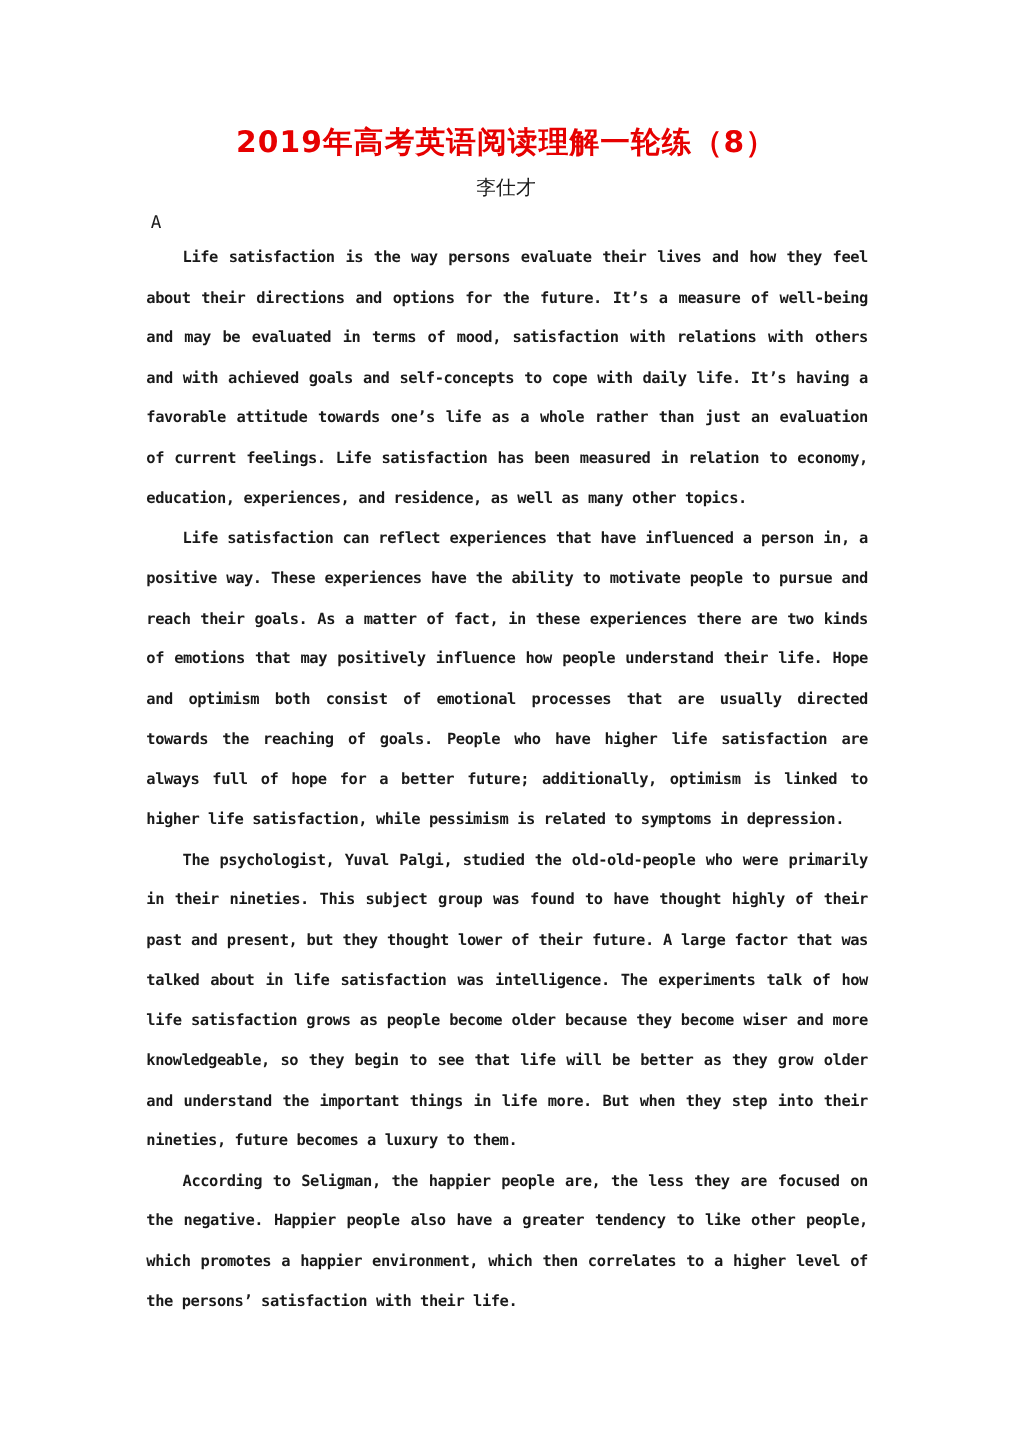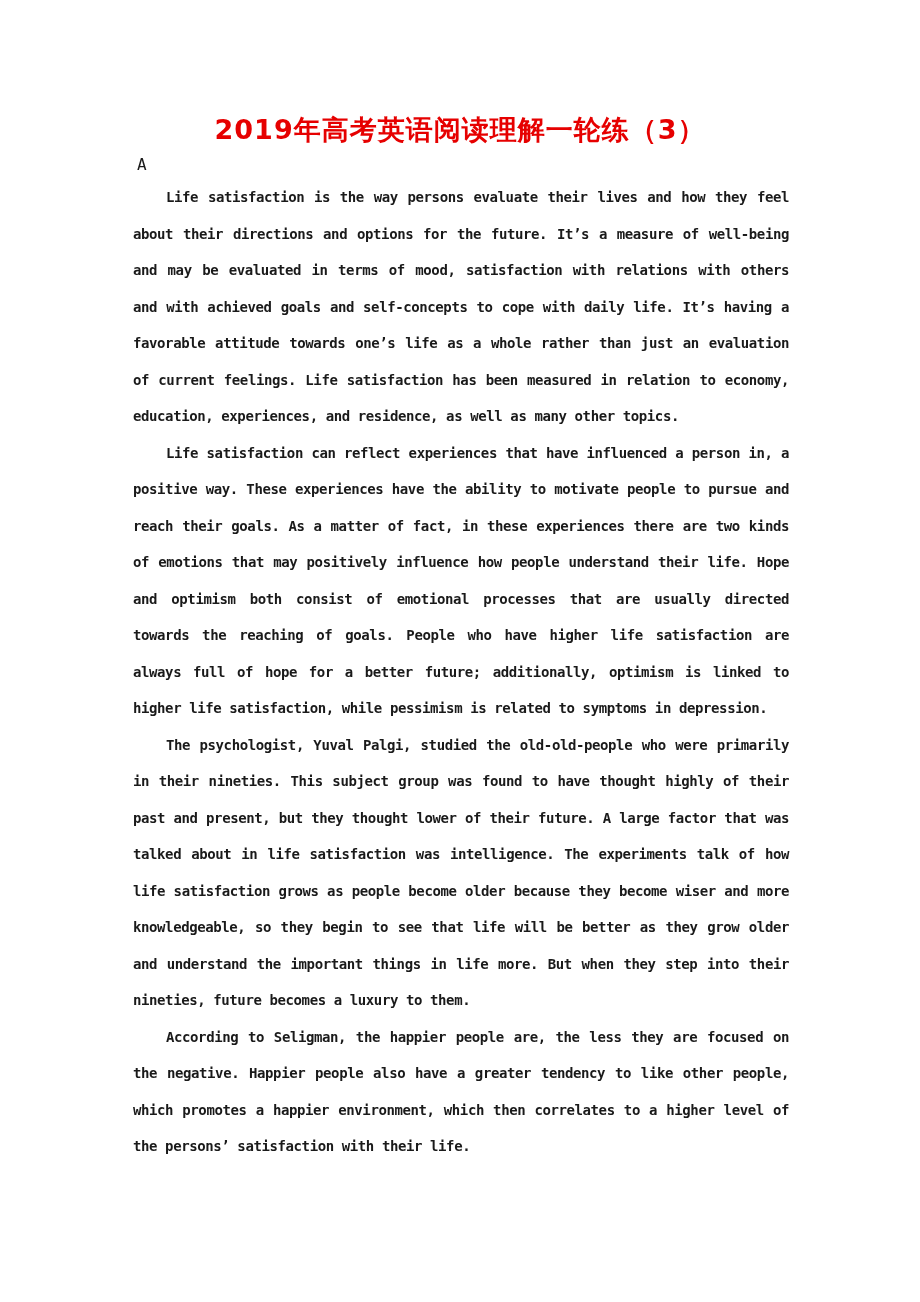--- a/index.html
+++ b/index.html
@@ -54,22 +54,23 @@
     line-height: 36.5px;
     text-align: justify;
     text-indent: 33px;
     color: #1a1a1a;
   }
 </style>
 </head>
 <body>
 
 <div class="page">
-  <div class="doc-title" style="color: rgb(230, 0, 0);">2019年高考英语阅读理解一轮练（3）</div>
+  <div class="doc-title" style="color: rgb(230, 0, 0);">2019年高考英语阅读理解一轮练（8）</div>
 
+  <div class="byline">李仕才</div>
 
   <div class="section-label">A</div>
 
   <div class="body-text">
     <p class="para">Life satisfaction is the way persons evaluate their lives and how they feel about their directions and options for the future. It’s a measure of well-being and may be evaluated in terms of mood, satisfaction with relations with others and with achieved goals and self-concepts to cope with daily life. It’s having a favorable attitude towards one’s life as a whole rather than just an evaluation of current feelings. Life satisfaction has been measured in relation to economy, education, experiences, and residence, as well as many other topics.</p>
     <p class="para">Life satisfaction can reflect experiences that have influenced a person in, a positive way. These experiences have the ability to motivate people to pursue and reach their goals. As a matter of fact, in these experiences there are two kinds of emotions that may positively influence how people understand their life. Hope and optimism both consist of emotional processes that are usually directed towards the reaching of goals. People who have higher life satisfaction are always full of hope for a better future; additionally, optimism is linked to higher life satisfaction, while pessimism is related to symptoms in depression.</p>
     <p class="para">The psychologist, Yuval Palgi, studied the old-old-people who were primarily in their nineties. This subject group was found to have thought highly of their past and present, but they thought lower of their future. A large factor that was talked about in life satisfaction was intelligence. The experiments talk of how life satisfaction grows as people become older because they become wiser and more knowledgeable, so they begin to see that life will be better as they grow older and understand the important things in life more. But when they step into their nineties, future becomes a luxury to them.</p>
     <p class="para">According to Seligman, the happier people are, the less they are focused on the negative. Happier people also have a greater tendency to like other people, which promotes a happier environment, which then correlates to a higher level of the persons’ satisfaction with their life.</p>
   </div>
 </div>

